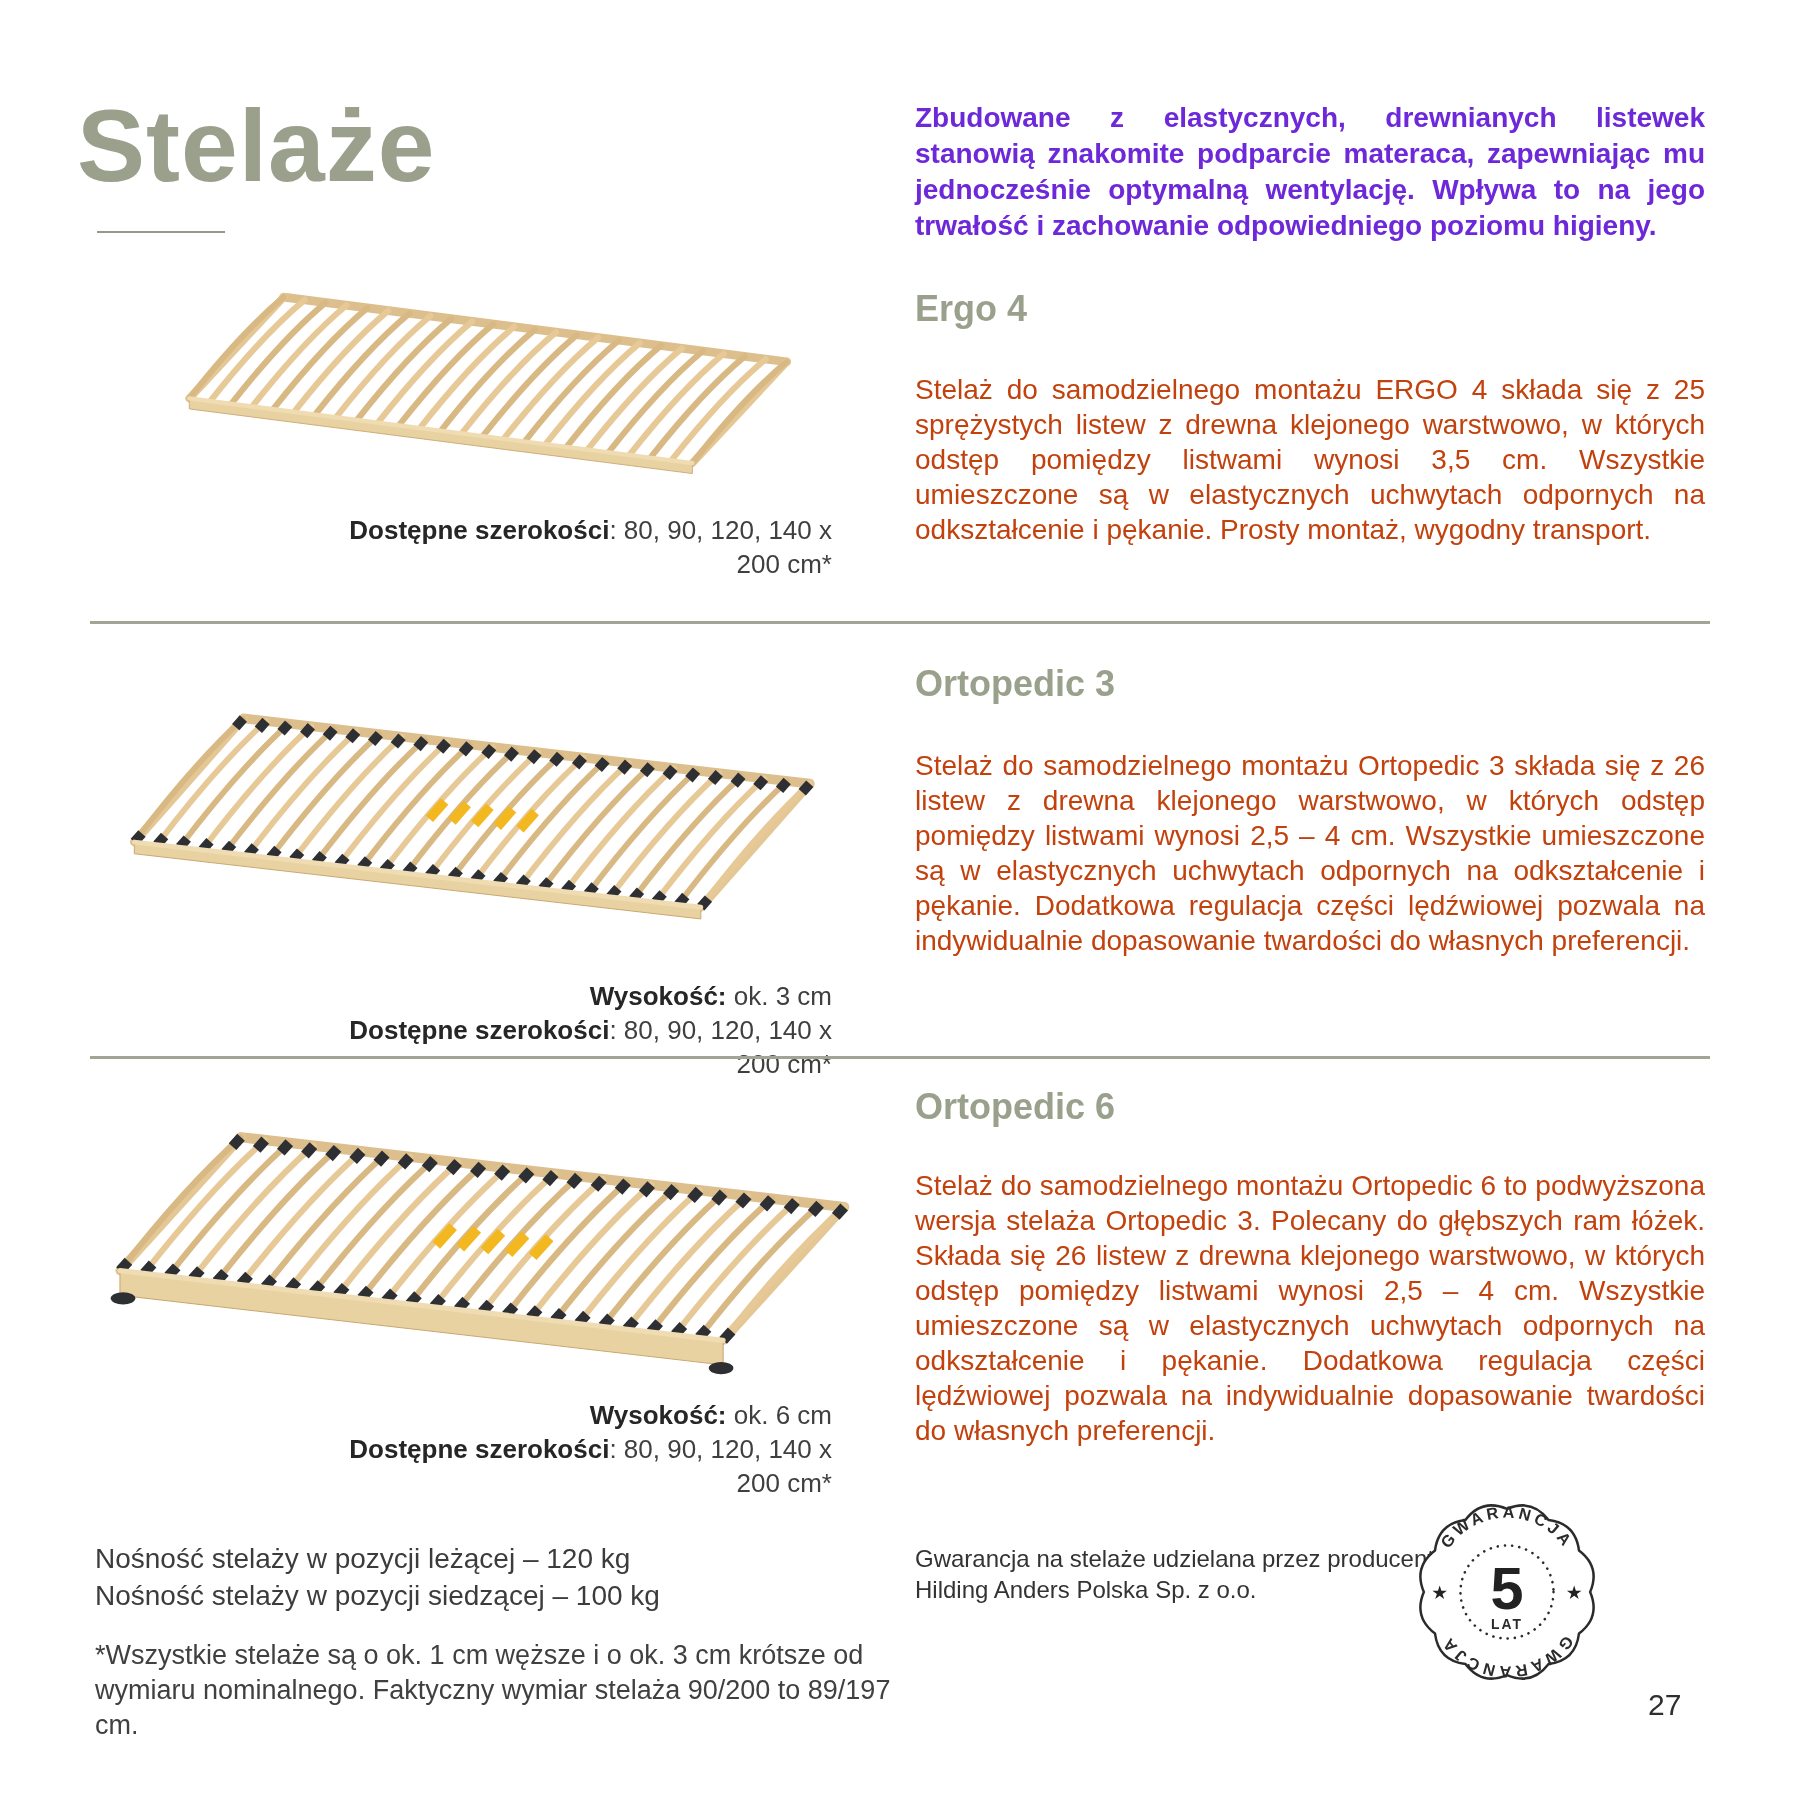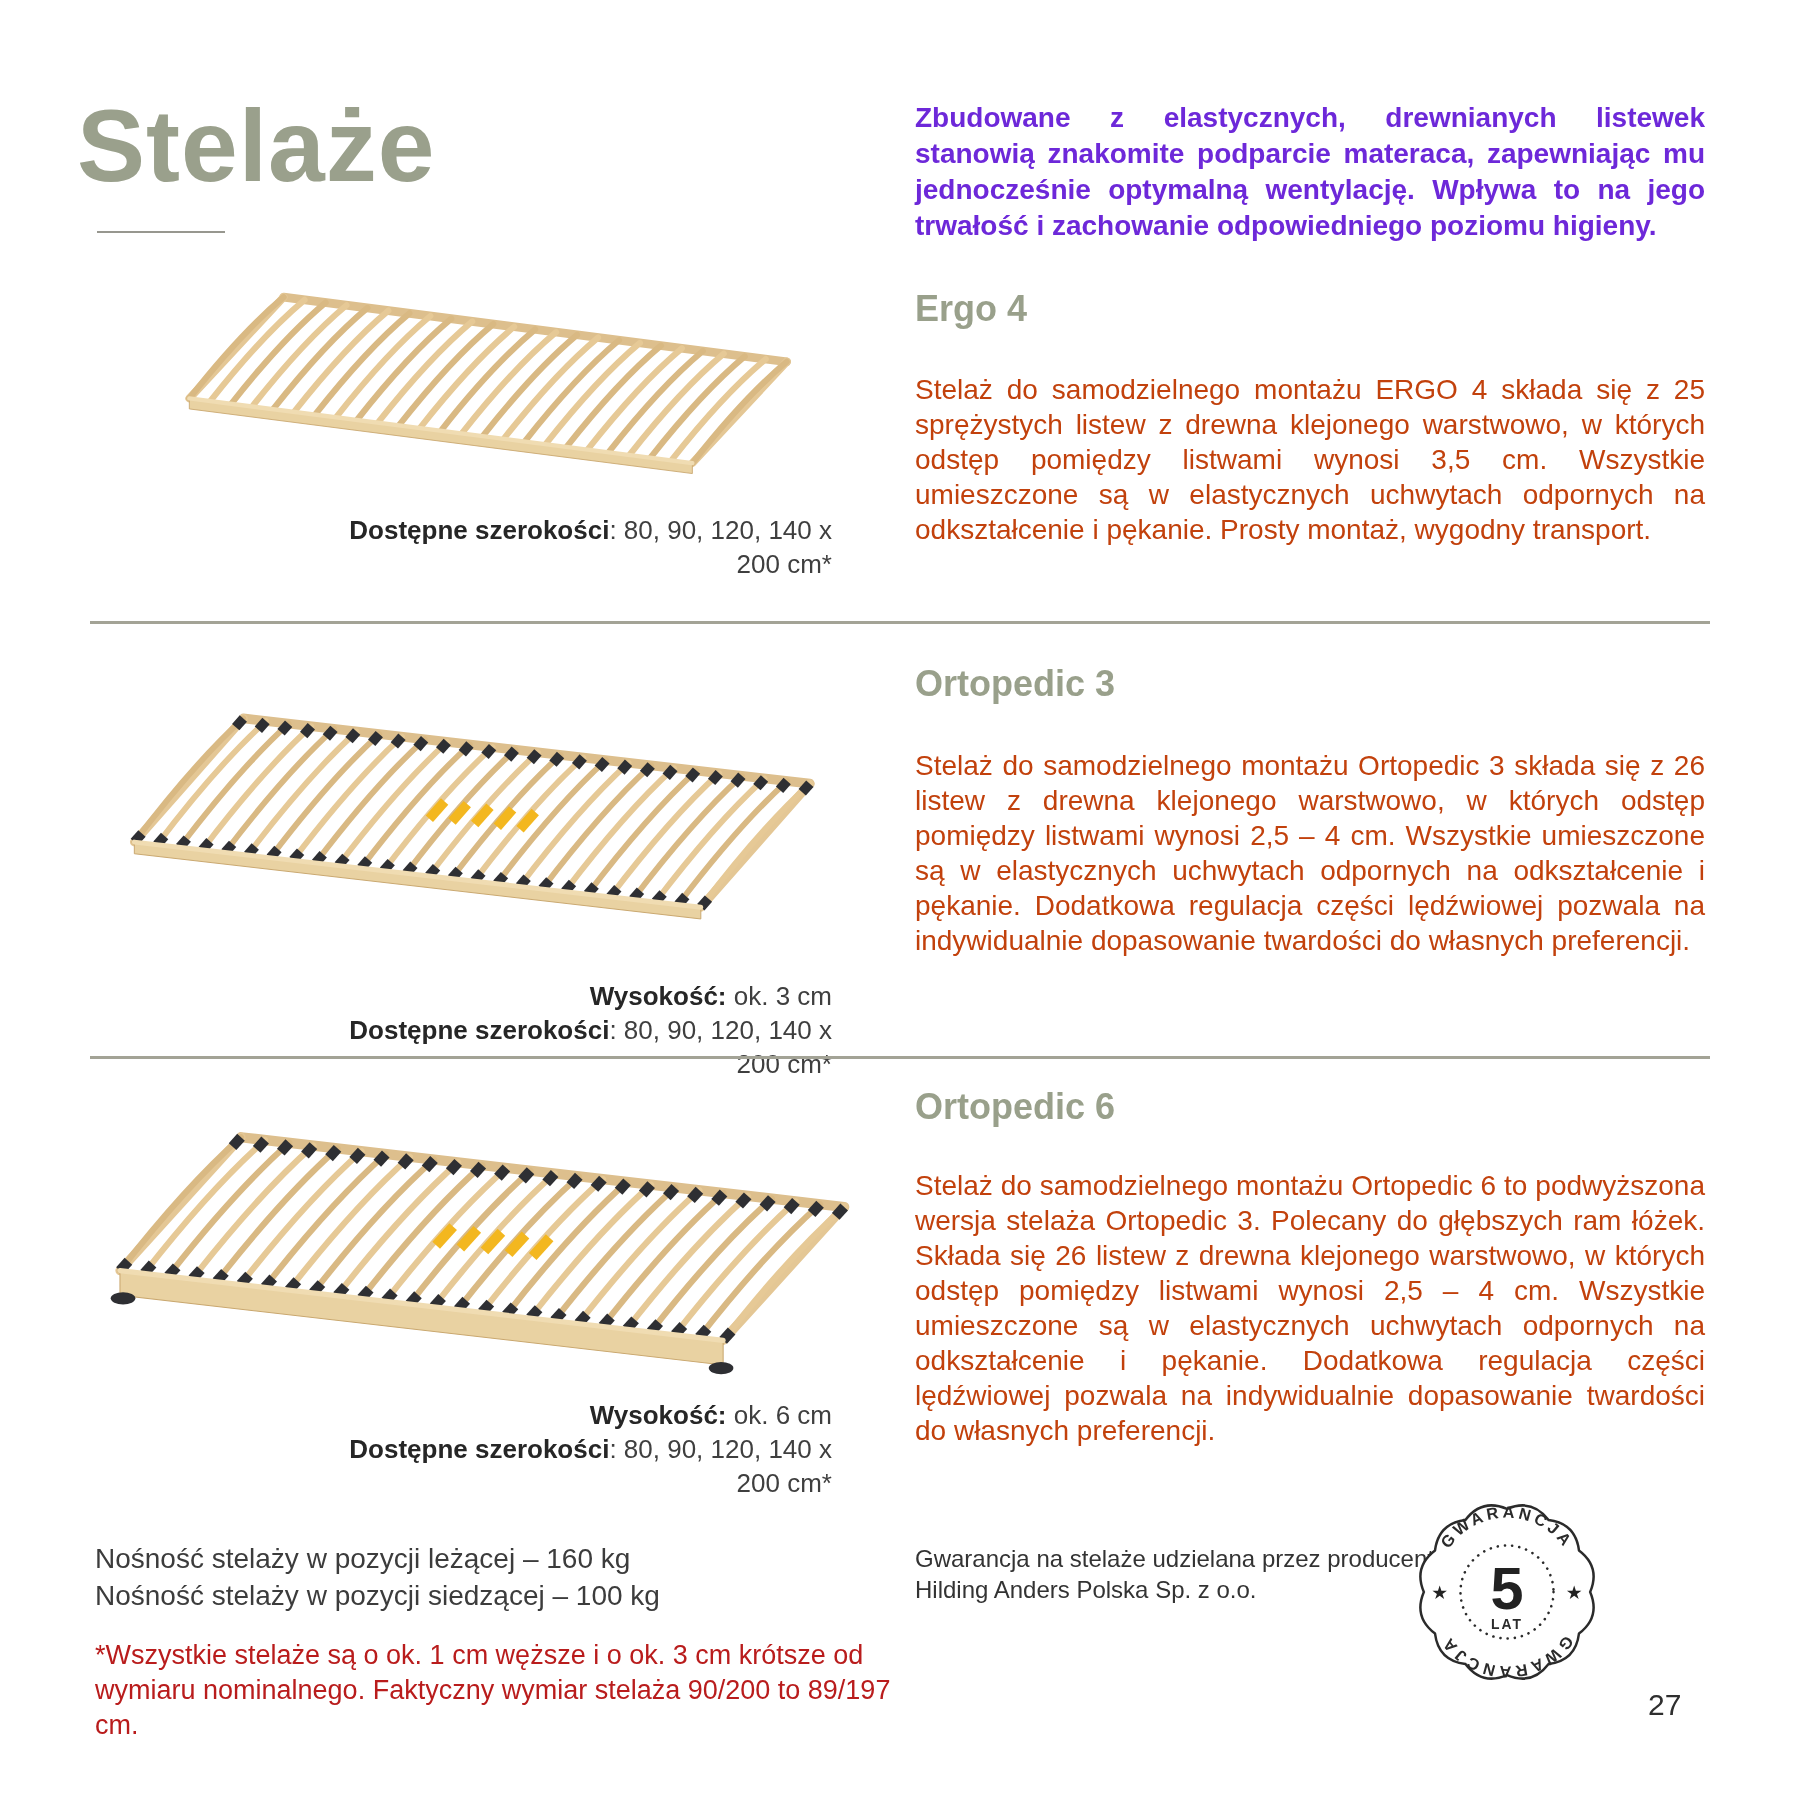--- a/index.html
+++ b/index.html
@@ -46,21 +46,21 @@
   #cap-3{top:1398px;}
   .caption b{color:#262626;font-weight:700;}
   .load-info{
     left:95px;top:1540px;width:700px;font-size:28px;line-height:37px;color:#3c3c3c;
   }
   .guarantee-text{
     left:915px;top:1543px;width:545px;font-size:24px;line-height:31px;color:#333333;margin:0;
   }
   #badge{left:1408px;top:1493px;width:198px;height:198px;position:absolute;}
   .footnote{
-    left:95px;top:1638px;width:810px;font-size:27px;line-height:35px;color:#b91c1c;margin:0;
+    left:95px;top:1638px;width:810px;font-size:27px;line-height:35px;color:#404040;margin:0;
   }
   .page-number{
     left:1648px;top:1688px;font-size:30px;color:#2f2f2f;
   }
 </style>
 </head>
 <body>
 
 <div class="page">
 
@@ -301,21 +301,21 @@
       <ellipse cx="616" cy="273" rx="12" ry="6" fill="#2e2f33"></ellipse>
     </svg>
   <div id="cap-3" class="caption">
     <div><b>Wysokość:</b><span> ok. 6 cm</span></div>
     <div><b>Dostępne szerokości</b><span>: 80, 90, 120, 140 x 200 cm*</span></div>
   </div>
   <h2 id="h-3" class="product-heading">Ortopedic 6</h2>
   <p id="p-3" class="desc">Stelaż do samodzielnego montażu Ortopedic 6 to podwyższona wersja stelaża Ortopedic 3. Polecany do głębszych ram łóżek. Składa się 26 listew z drewna klejonego warstwowo, w których odstęp pomiędzy listwami wynosi 2,5 – 4 cm. Wszystkie umieszczone są w elastycznych uchwytach odpornych na odkształcenie i pękanie. Dodatkowa regulacja części lędźwiowej pozwala na indywidualnie dopasowanie twardości do własnych preferencji.</p>
 
   <div class="abs load-info">
-    <div>Nośność stelaży w pozycji leżącej – 160 kg</div>
+    <div>Nośność stelaży w pozycji leżącej – 120 kg</div>
     <div>Nośność stelaży w pozycji siedzącej – 100 kg</div>
   </div>
 
   <p class="abs guarantee-text">Gwarancja na stelaże udzielana przez producenta Hilding Anders Polska Sp. z o.o.</p>
 
   <svg id="badge" viewBox="0 0 200 200" aria-hidden="true">
     <path id="badge-wave" fill="#ffffff" stroke="#2b2b2b" stroke-width="2.5" d="M 184,100 Q 194.7,125.4 172.7,142.0 Q 169.3,169.3 142.0,172.7 Q 125.4,194.7 100.0,184.0 Q 74.6,194.7 58.0,172.7 Q 30.7,169.3 27.3,142.0 Q 5.3,125.4 16.0,100.0 Q 5.3,74.6 27.3,58.0 Q 30.7,30.7 58.0,27.3 Q 74.6,5.3 100.0,16.0 Q 125.4,5.3 142.0,27.3 Q 169.3,30.7 172.7,58.0 Q 194.7,74.6 184.0,100.0 Z"></path>
     <circle cx="100" cy="100" r="47" fill="none" stroke="#2b2b2b" stroke-width="2.6" stroke-dasharray="0.1 7.2" stroke-linecap="round"></circle>
     <defs>
       <path id="arc-top" d="M 30,95 A 70,70 0 0 1 170,95" fill="none"></path>

